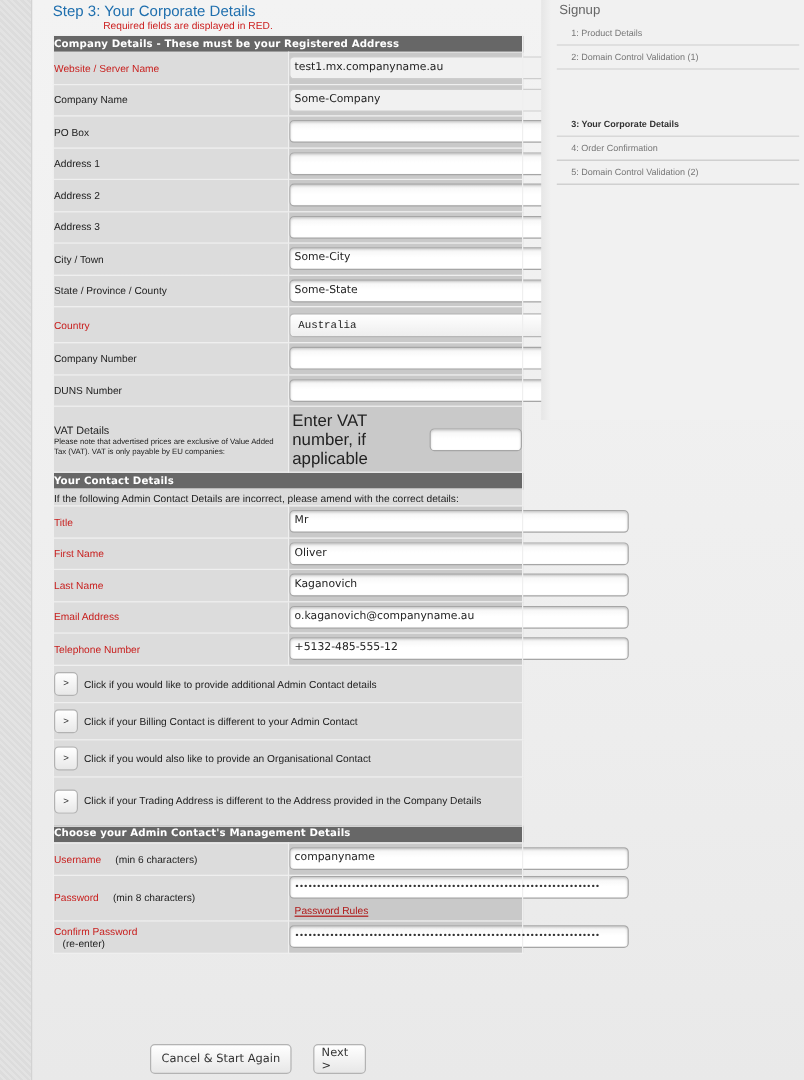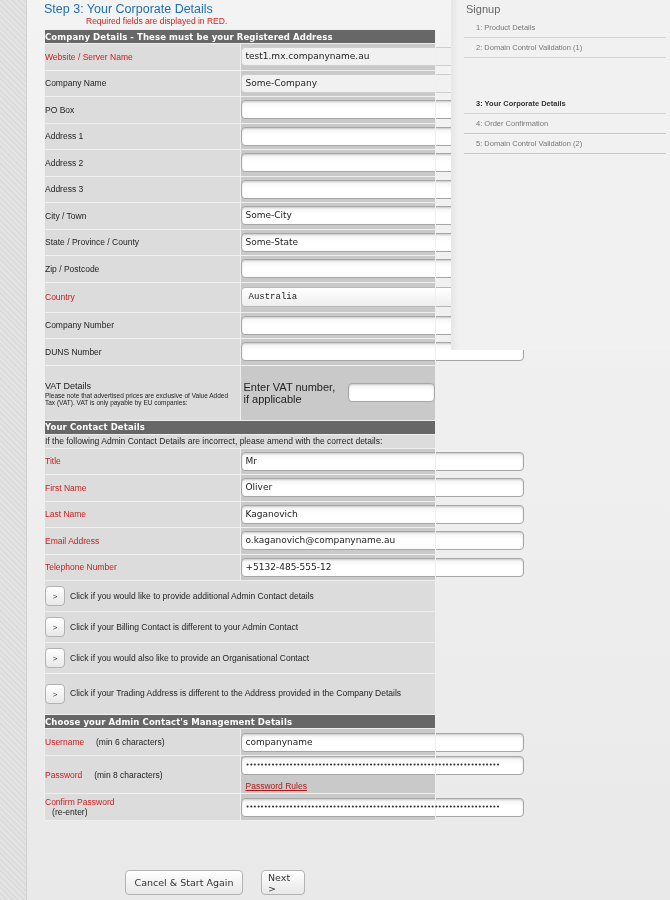--- a/index.html
+++ b/index.html
@@ -61,21 +61,21 @@
   .select {
     display: flex; align-items: center; justify-content: space-between;
     width: 244px; height: 20px; border: 1px solid #b7b7b7; border-radius: 4px;
     background: linear-gradient(#ffffff, #eeeeee);
     font-family: Liberation Mono, monospace; font-size: 9px; color: #222;
     padding: 0 8px 0 7px;
   }
   .chev { width: 6px; height: 6px; border-right: 1.5px solid #444; border-bottom: 1.5px solid #444; transform: rotate(45deg); margin-top: -3px; }
   .vat-title { font-size: 9px; color: #222; }
   .vat-note { font-size: 6.5px; color: #222; line-height: 7.5px; margin-top: 1px; }
-  .vat-fld { display: flex; align-items: center; gap: 4px; font-size: 11px; color: #222; background: #c9c9c9; padding-left: 2px; }
+  .vat-fld { display: flex; align-items: center; gap: 4px; font-size: 14px; color: #222; background: #c9c9c9; padding-left: 2px; }
   .vat-inp { width: 128px; }
   .info-row td {
     background: #dcdcdc; font-size: 8.5px; color: #222; padding: 2px 3px; height: 14px;
   }
   .toggle-row td {
     background: #dcdcdc; font-size: 8.5px; color: #222; padding: 4px 3px 2px 3px;
   }
   .toggle-line { display: flex; align-items: center; }
   .tbtn {
     display: inline-flex; align-items: center; justify-content: center;
@@ -161,26 +161,20 @@
     <tr class="r">
       <td class="lbl">City / Town</td>
       <td class="fld">
             <div class="inp">Some-City</div>
           </td>
     </tr>
     <tr class="r">
       <td class="lbl">State / Province / County</td>
       <td class="fld">
             <div class="inp">Some-State</div>
-          </td>
-    </tr>
-    <tr class="r">
-      <td class="lbl">Zip / Postcode</td>
-      <td class="fld">
-            <div class="inp"></div>
           </td>
     </tr>
     <tr class="r" style="height:30px">
       <td class="lbl req" style="height:30px">Country</td>
       <td class="fld">
         <div class="select">
           <span>Australia</span>
           <span class="chev"></span>
         </div>
       </td>

